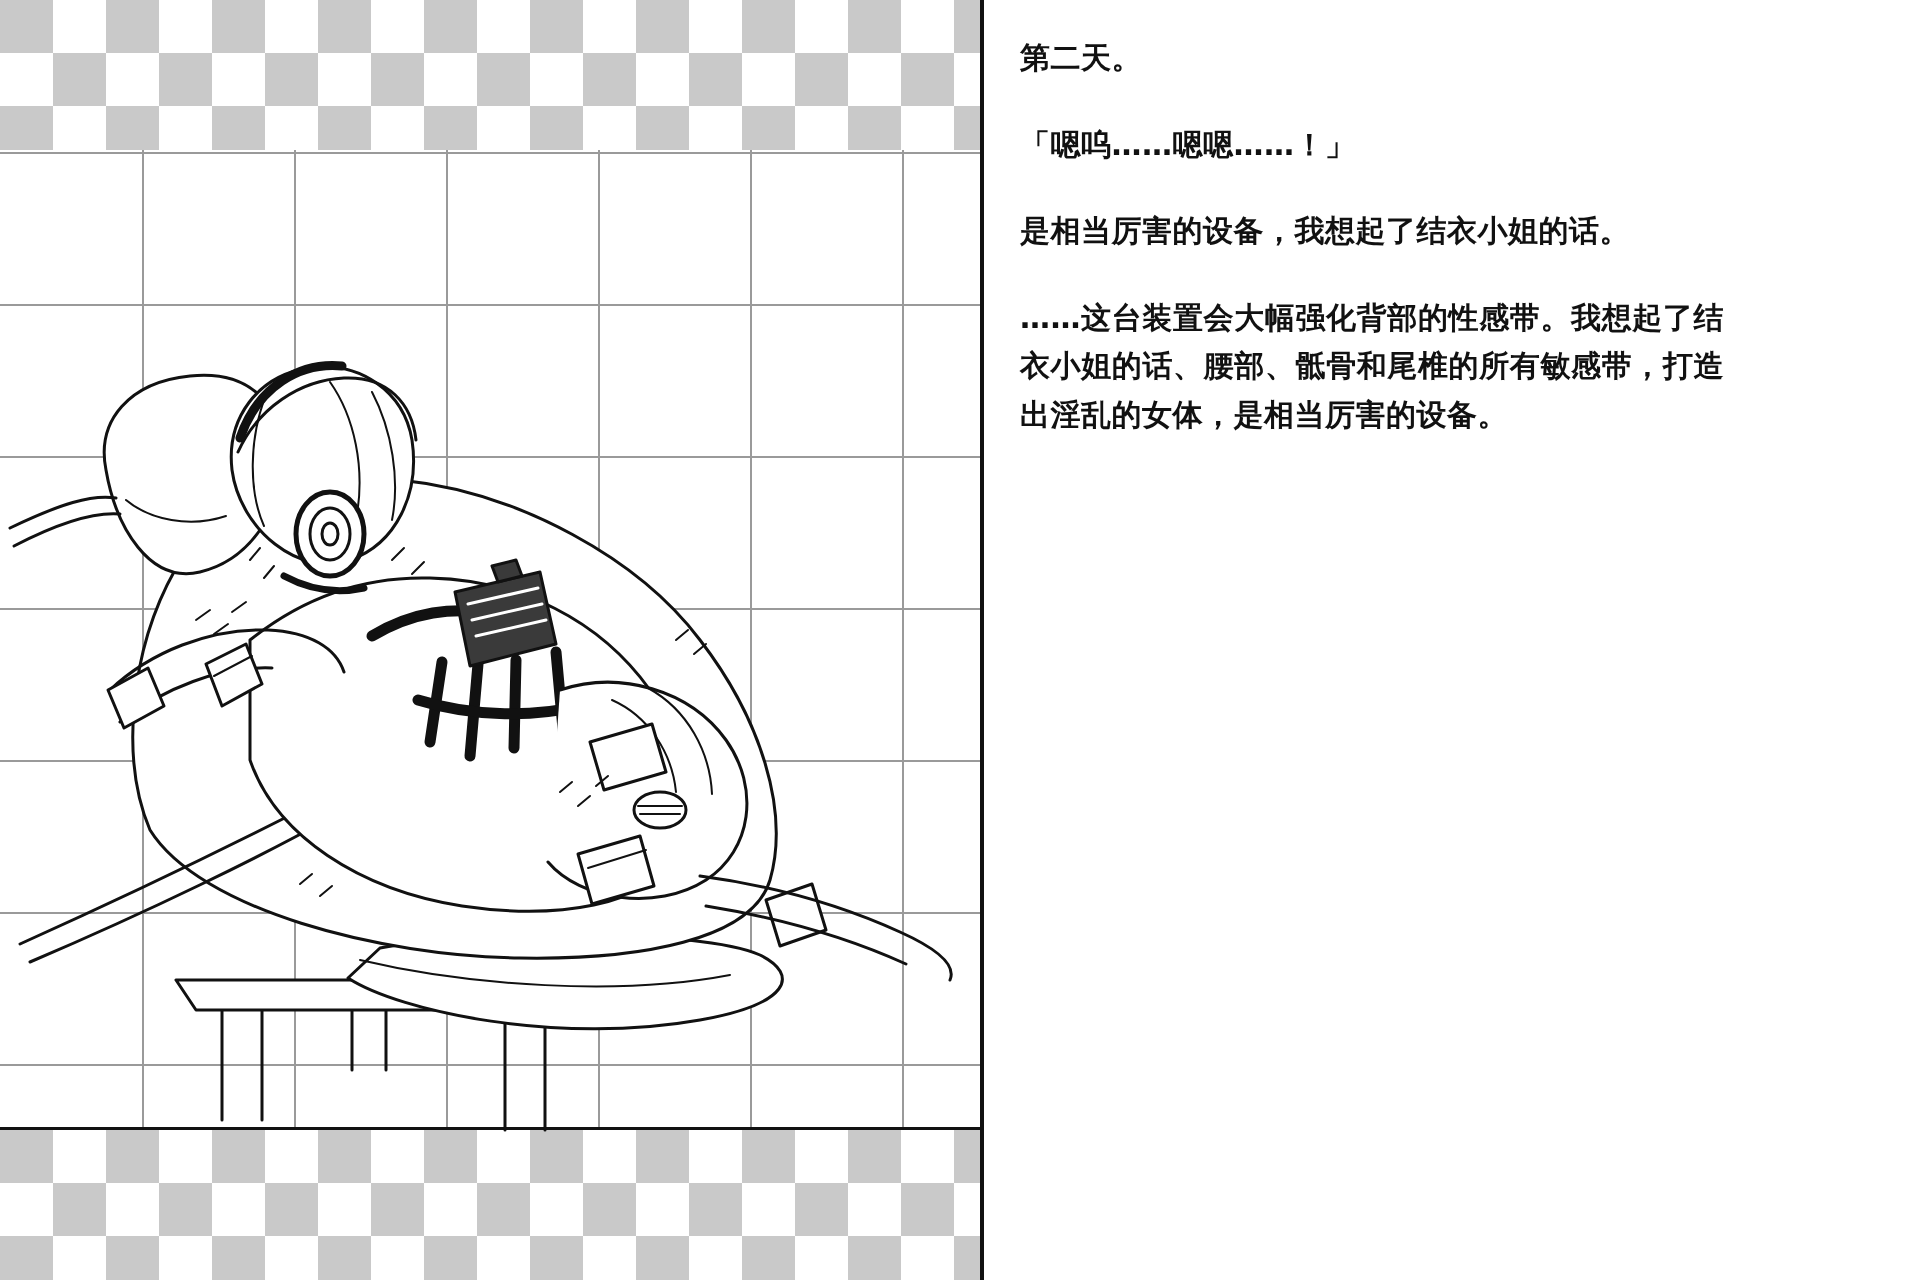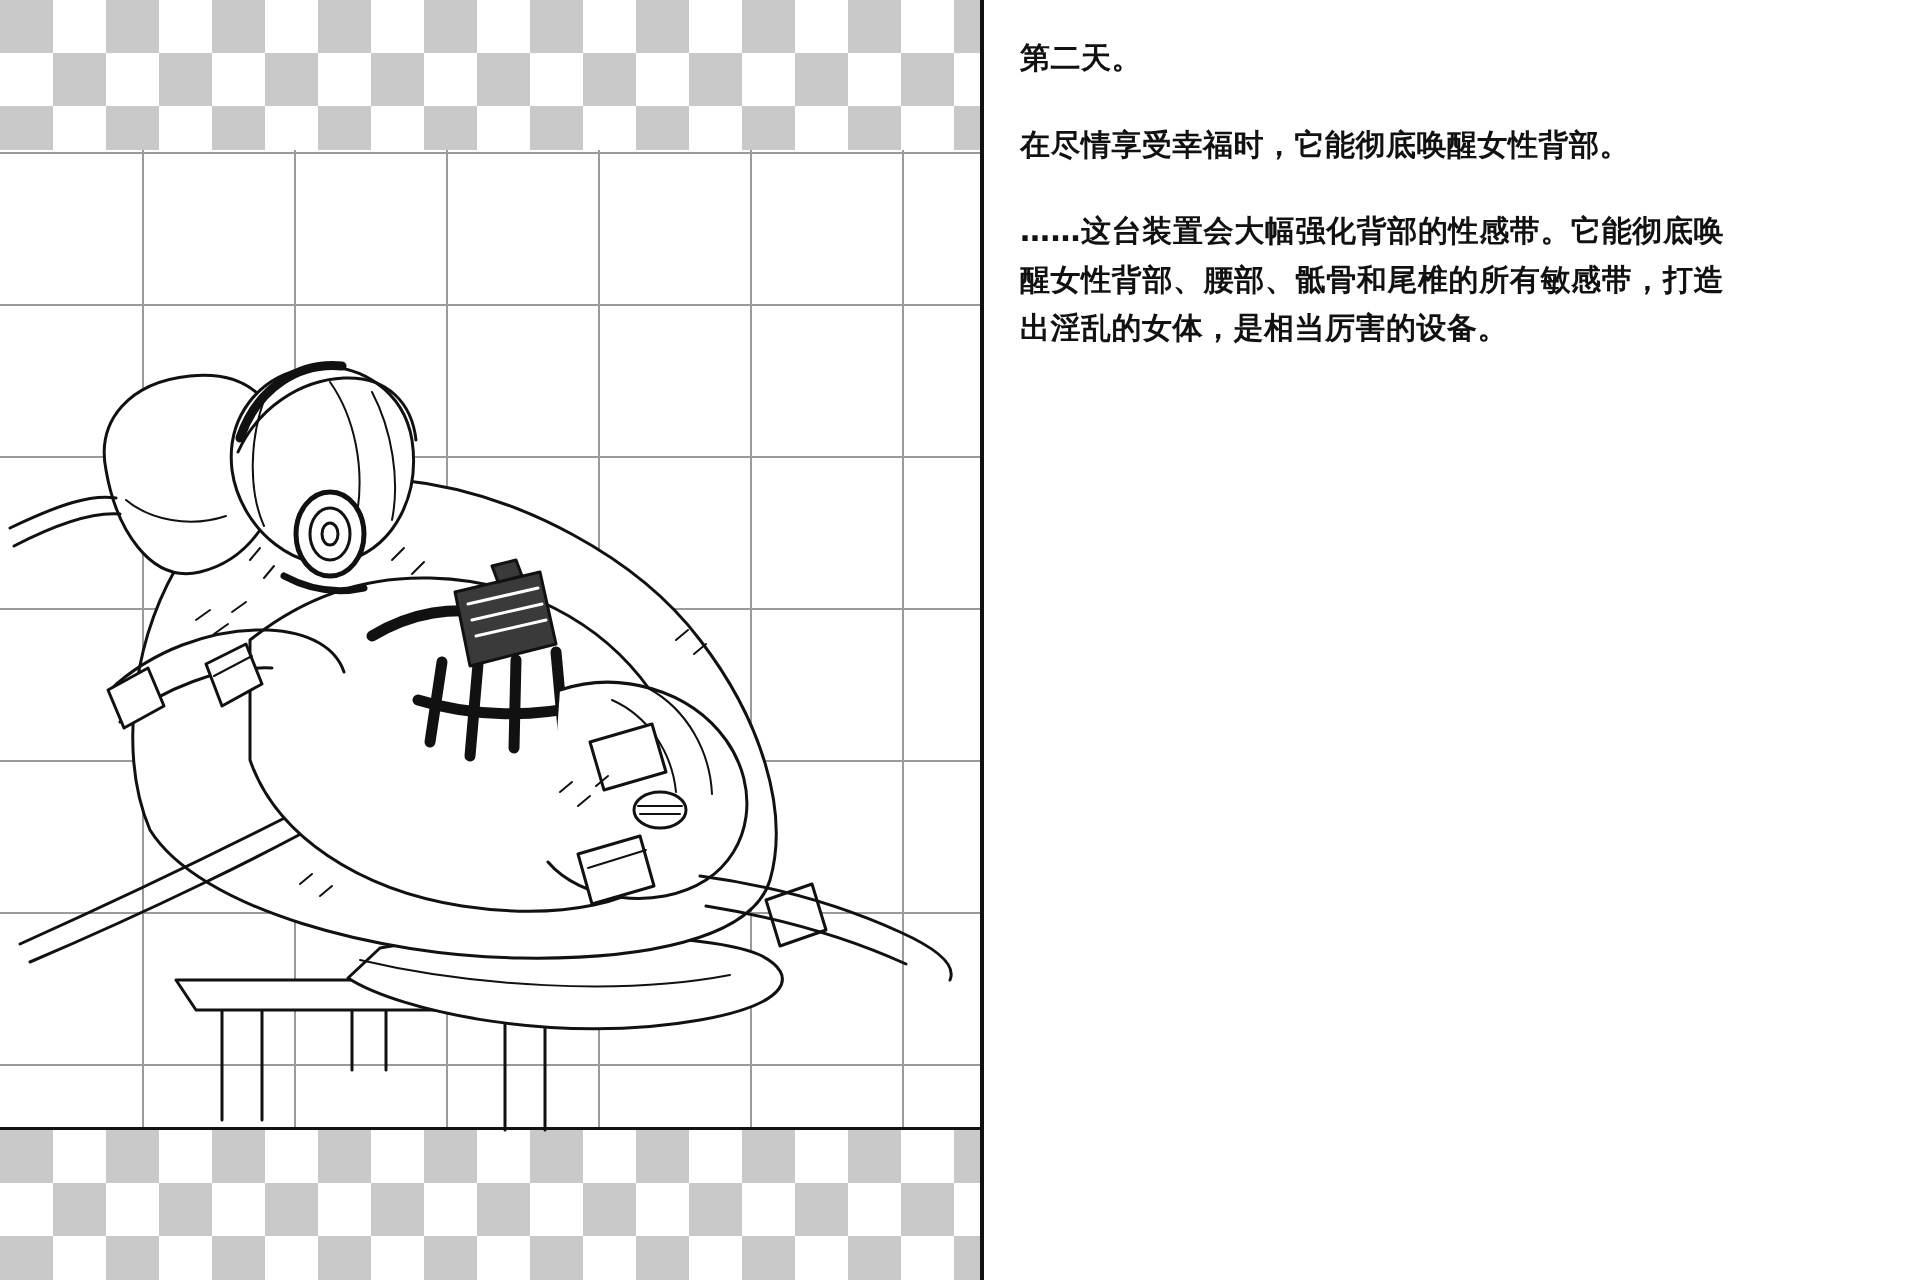--- a/index.html
+++ b/index.html
@@ -210,17 +210,18 @@
             <path d="M250 560 l10 -12 M264 578 l10 -12"></path>
           </g>
 
         </g>
       </svg>
     </div>
   </div>
 
   <div class="text-panel">
     <p class="para">第二天。</p>
-    <p class="para">在尽情享受幸福时，它能彻底唤醒女性背部。</p>
-    <p class="para last">……这台装置会大幅强化背部的性感带。它能彻底唤醒女性背部、腰部、骶骨和尾椎的所有敏感带，打造出淫乱的女体，是相当厉害的设备。</p>
+    <p class="para">「嗯呜……嗯嗯……！」</p>
+    <p class="para">是相当厉害的设备，我想起了结衣小姐的话。</p>
+    <p class="para last">……这台装置会大幅强化背部的性感带。我想起了结衣小姐的话、腰部、骶骨和尾椎的所有敏感带，打造出淫乱的女体，是相当厉害的设备。</p>
   </div>
 
 </div>
 
 </body></html>

